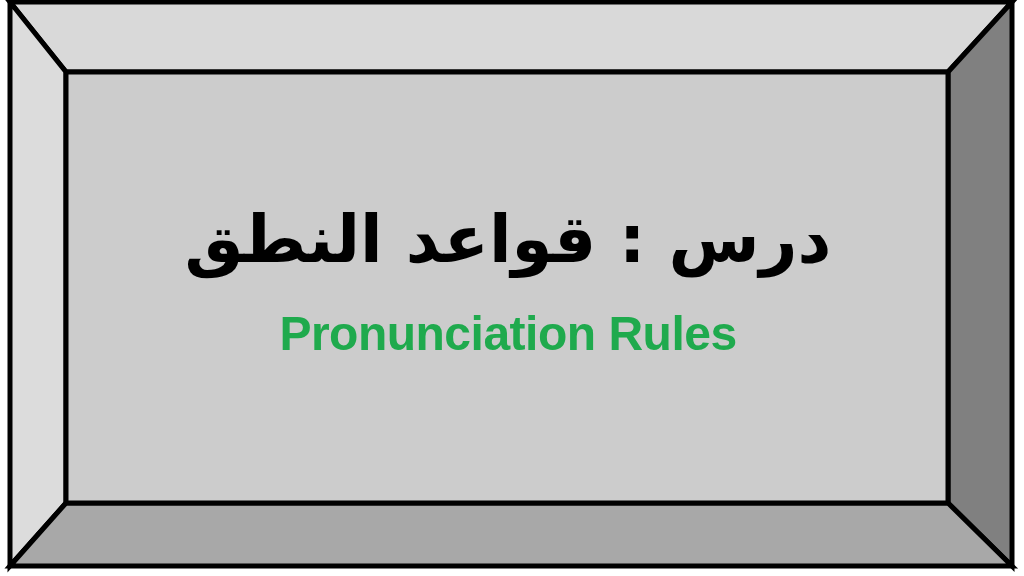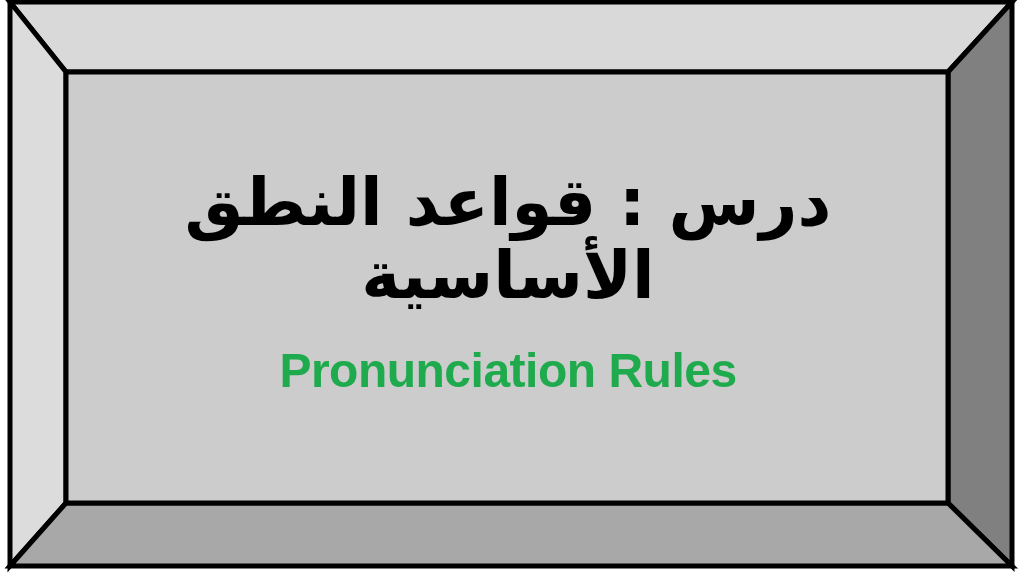--- a/index.html
+++ b/index.html
@@ -90,17 +90,16 @@
 
     <polygon points="1012,2 1012,566 948,503 948,72" fill="#808080" stroke="#000000" stroke-width="5" stroke-linejoin="miter"></polygon>
 
     <polygon points="10,566 66,503 948,503 1012,566" fill="#a8a8a8" stroke="#000000" stroke-width="5" stroke-linejoin="miter"></polygon>
 
     <rect x="66" y="72" width="882" height="431" fill="#cccccc" stroke="#000000" stroke-width="5"></rect>
   </svg>
 
   <div id="slide-content">
     <div class="arabic-title line1">درس : قواعد النطق</div>
-    <div class="arabic-title line2">الأساسية</div>
     <div class="english-subtitle">Pronunciation Rules</div>
   </div>
 
 </div>
 
 </body></html>

